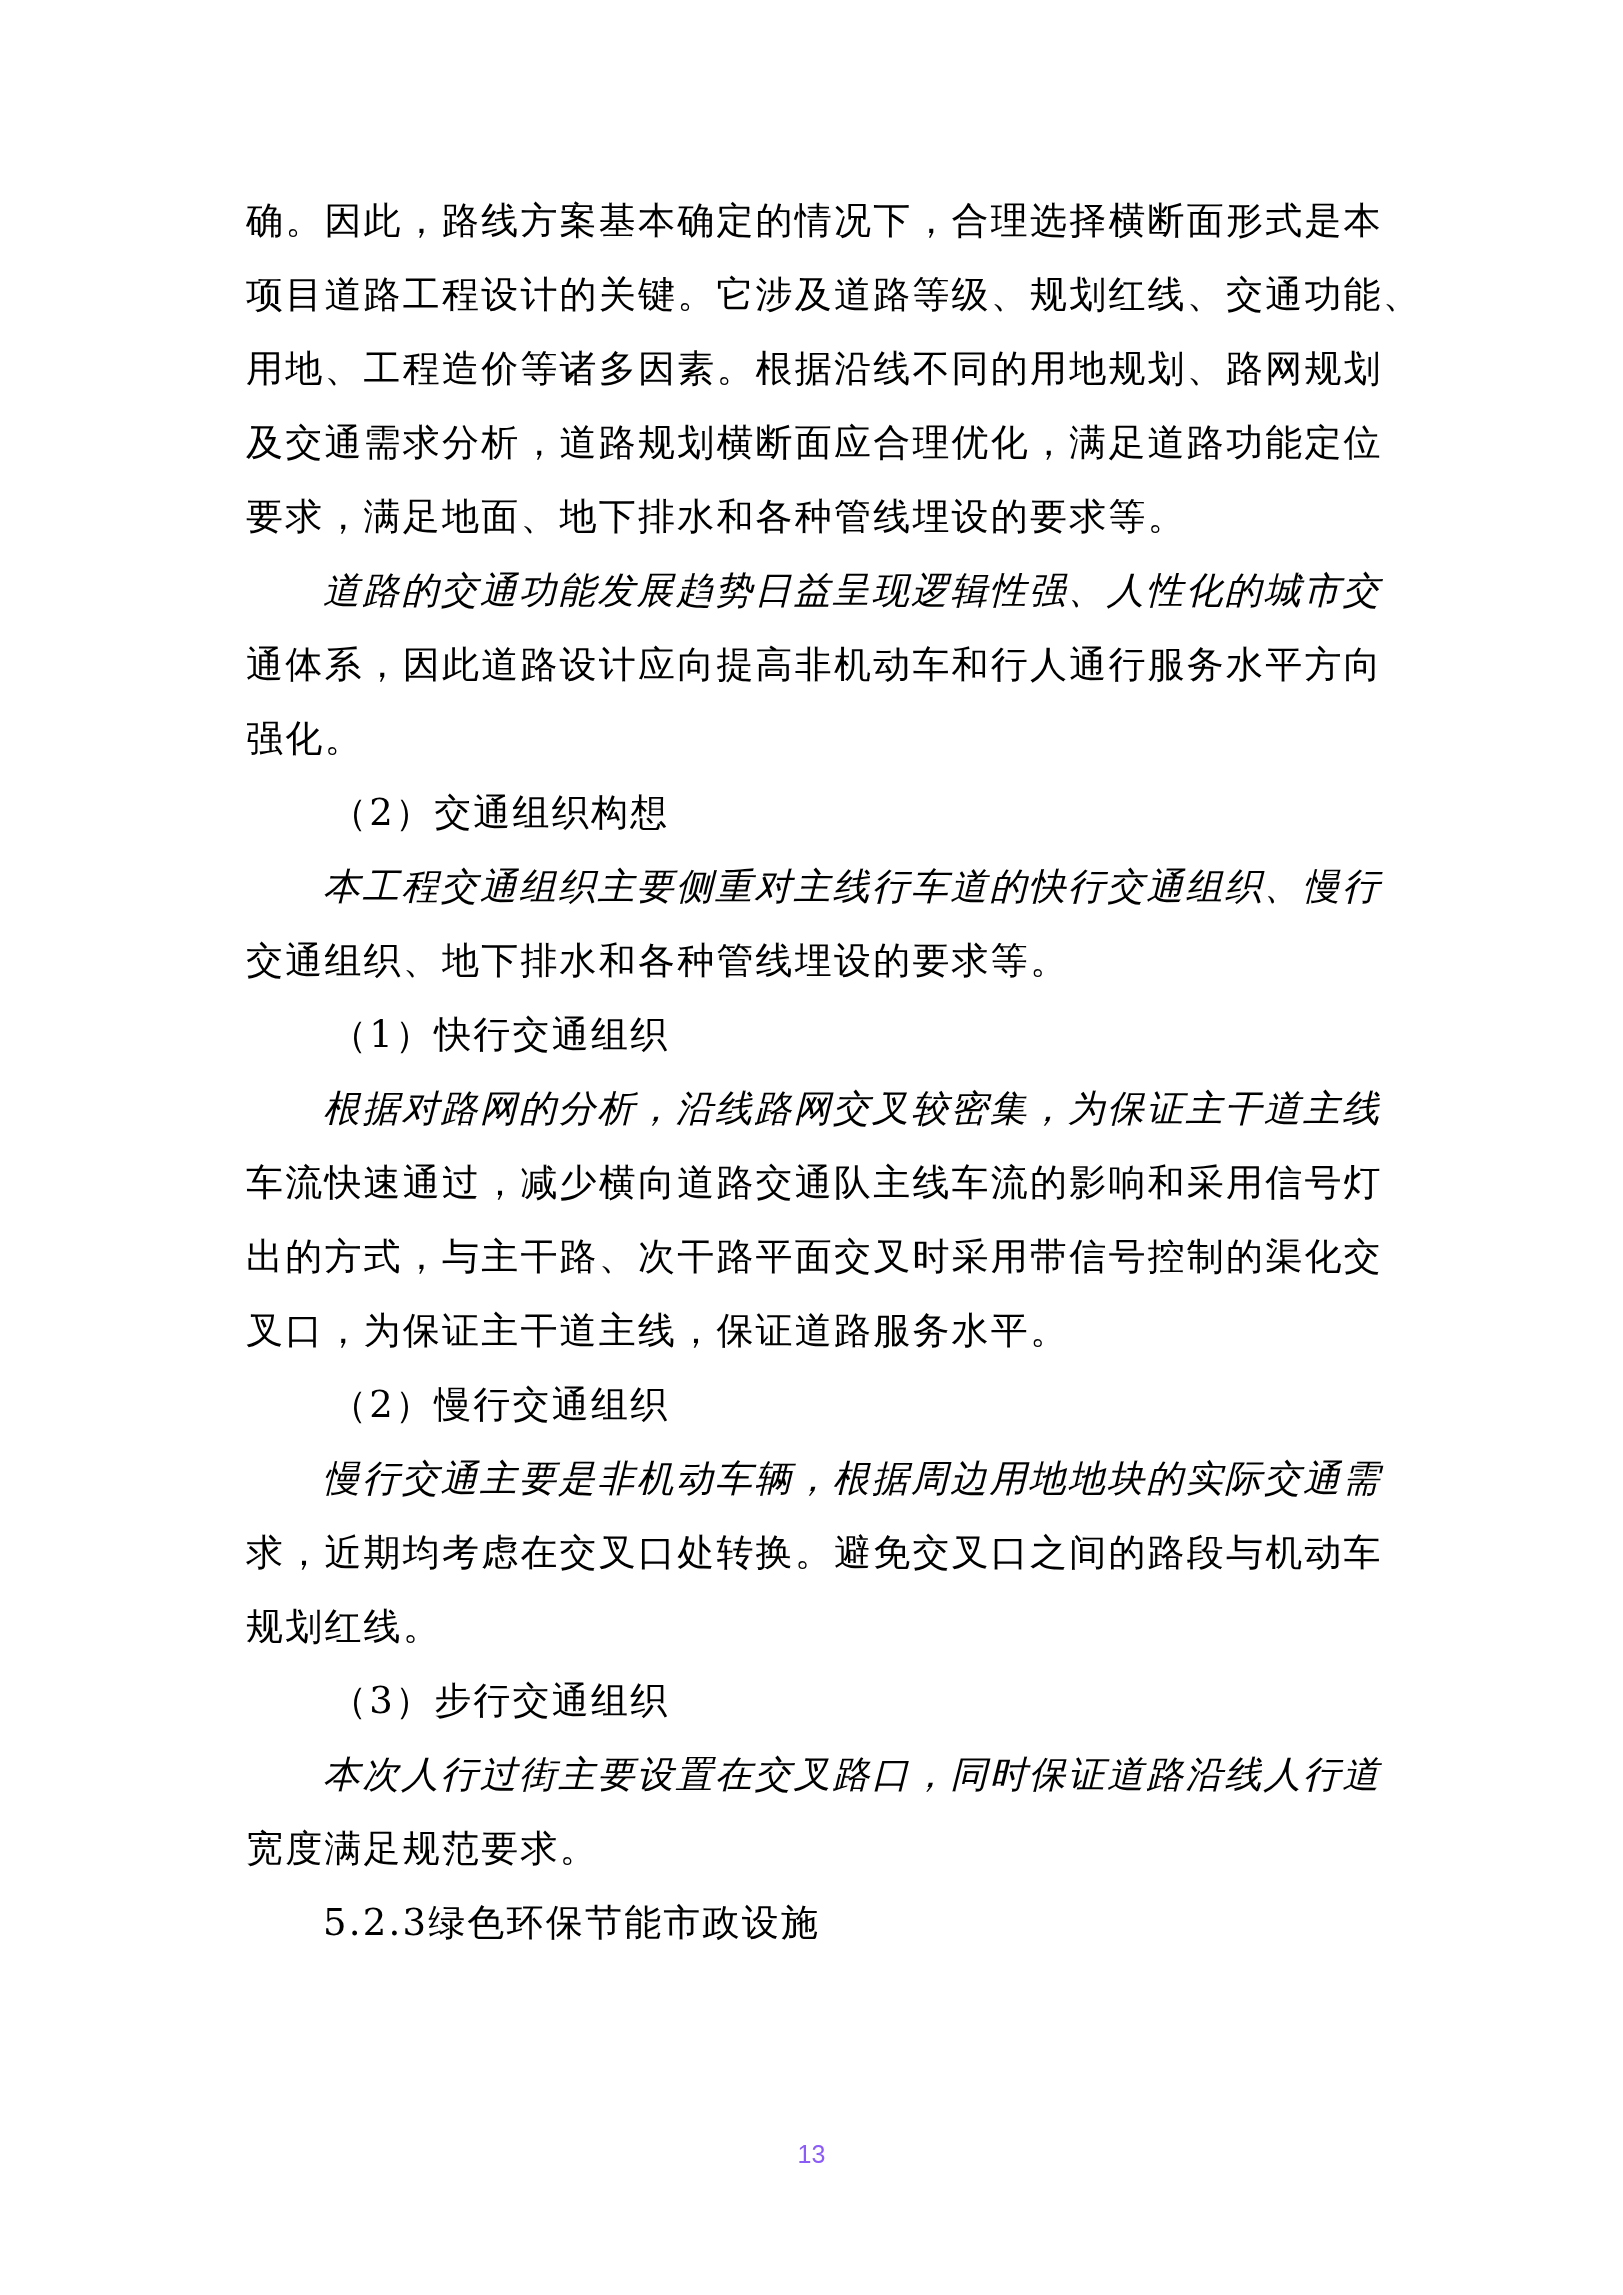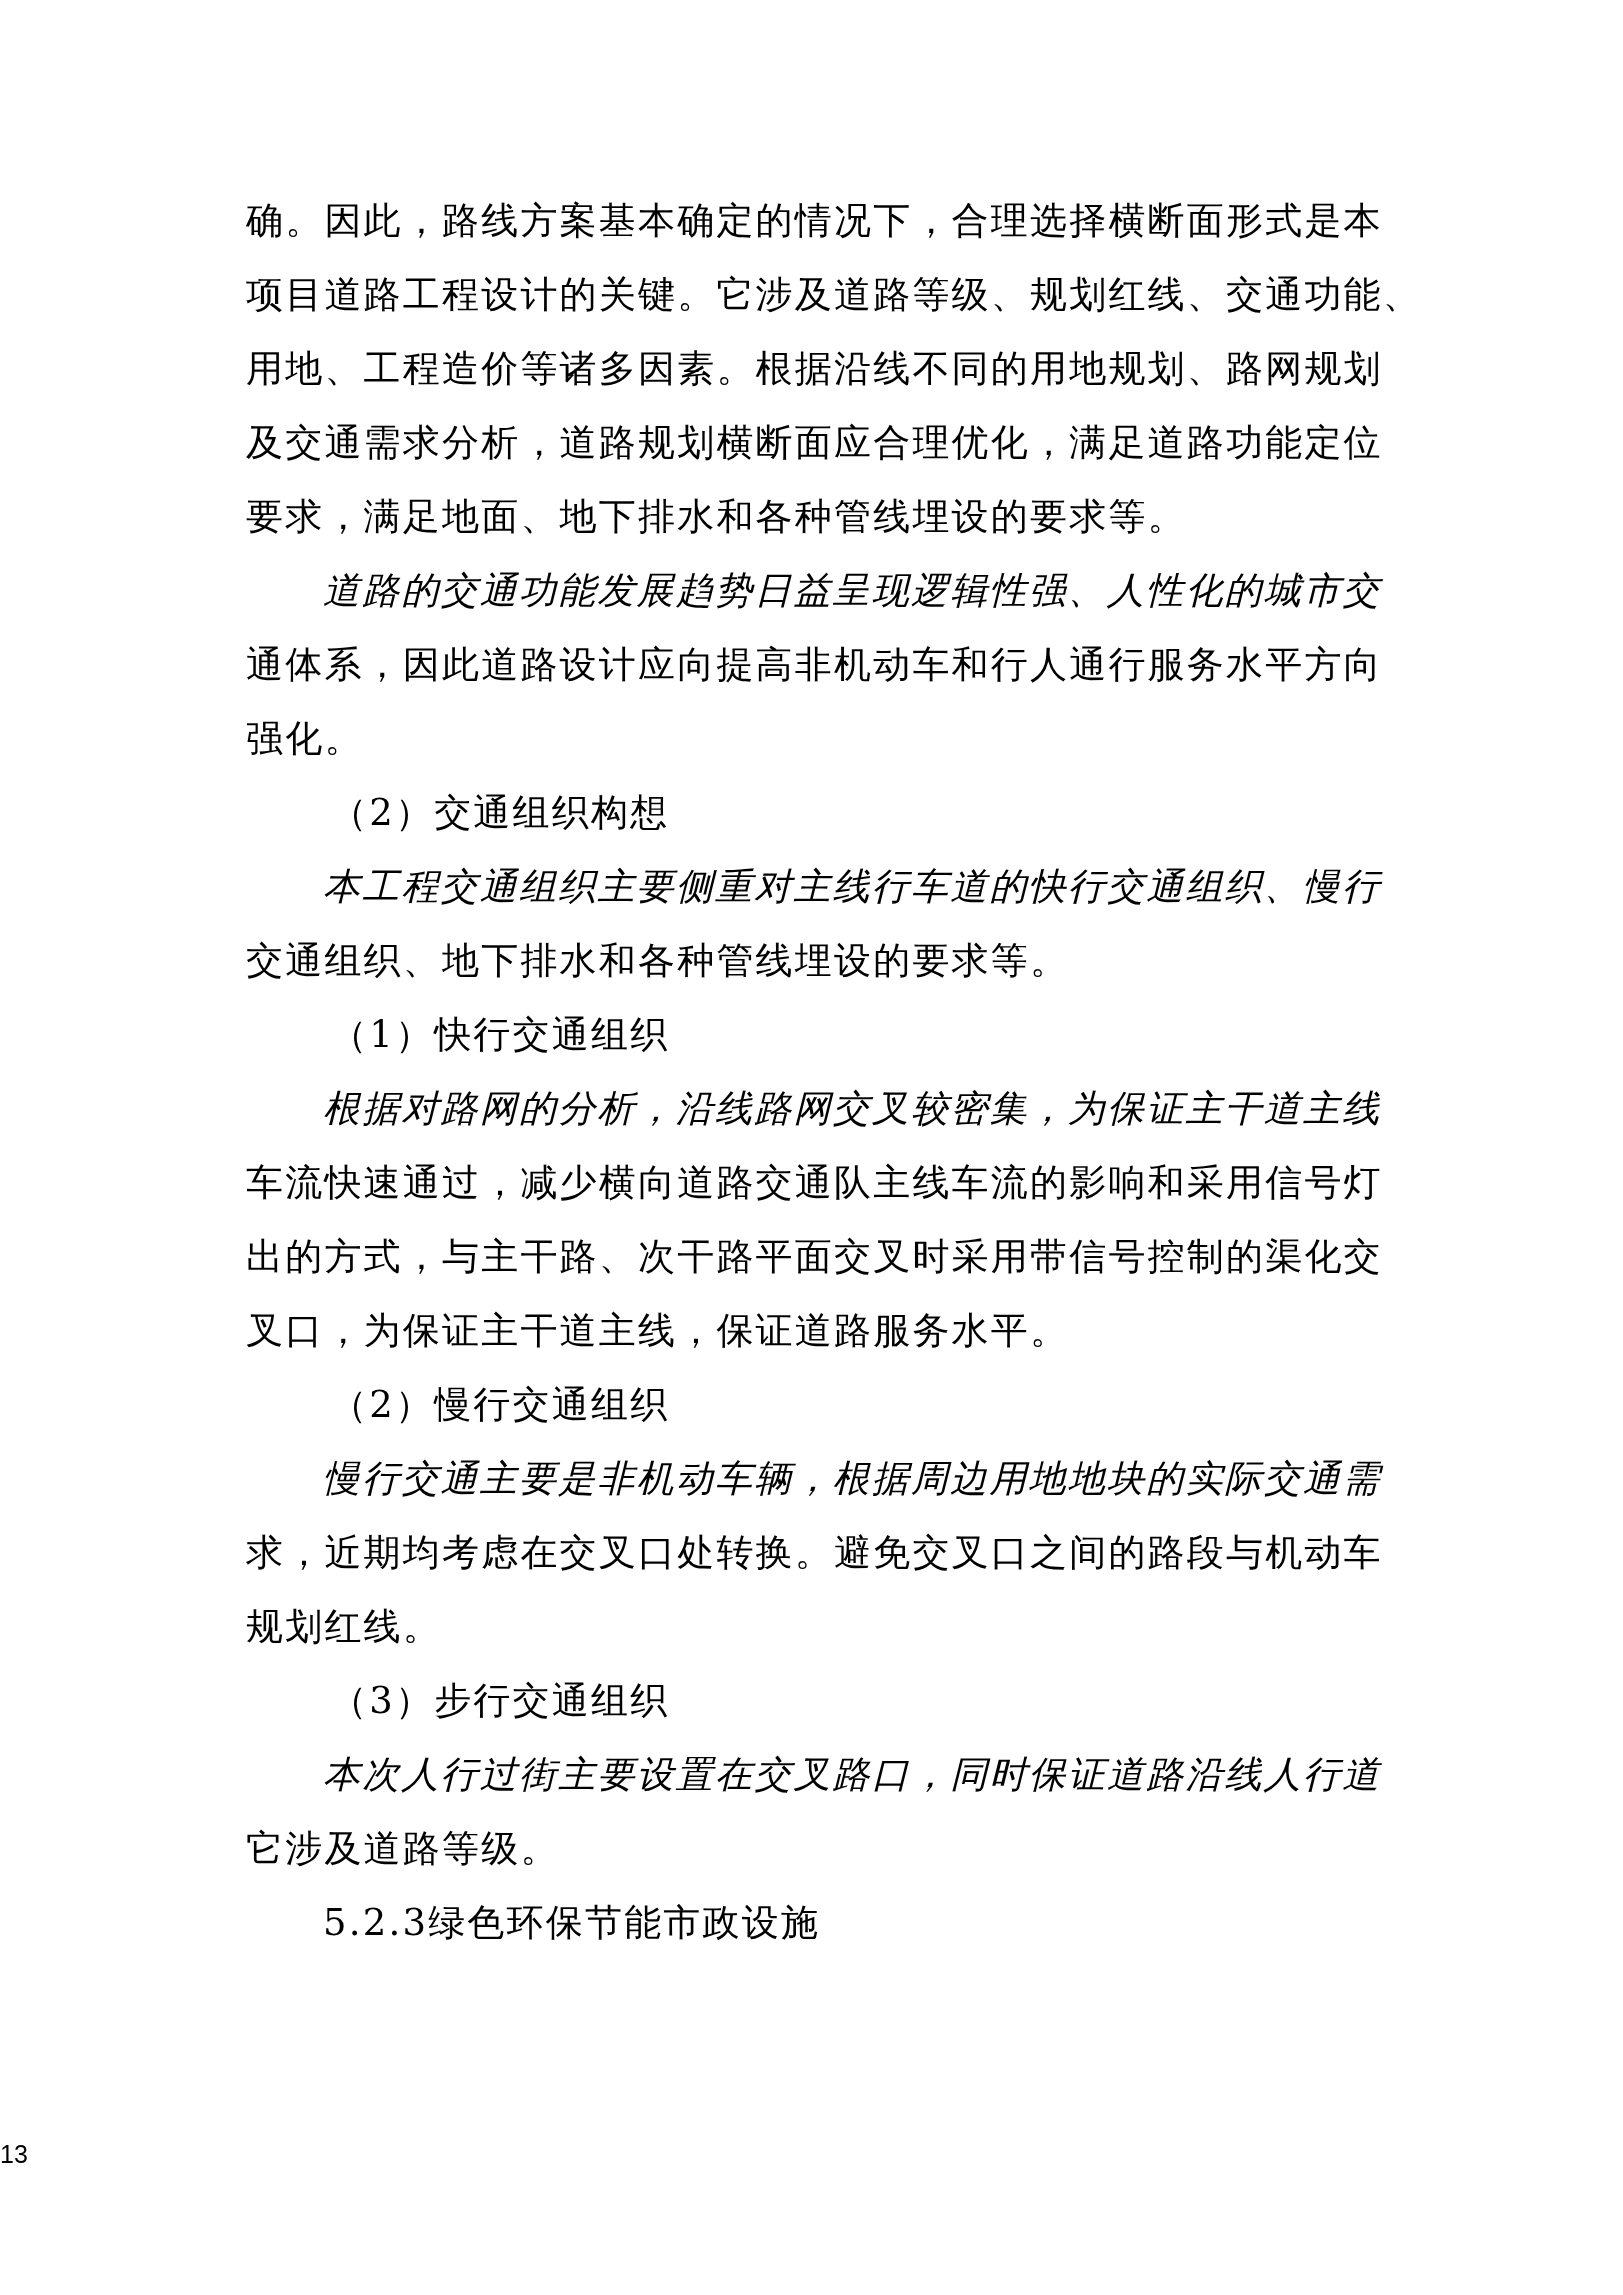--- a/index.html
+++ b/index.html
@@ -37,24 +37,25 @@
     white-space: nowrap;
   }
   .line.indent { padding-left: 77px; font-style: italic; }
   .line.heading { padding-left: 77px; }
   .line.heading.paren { padding-left: 84px; }
   .page-number {
     position: absolute;
     left: 0;
     width: 1623px;
     top: 2138px;
+    text-align: center;
     font-family: "Liberation Sans", sans-serif;
     font-size: 25px;
     line-height: 33px;
-    color: #000000;
+    color: #8b5cf6;
   }
 </style>
 </head>
 <body>
 
 <div class="page">
   <div class="body-text">
 
     <div>
       <span class="line">确。因此，路线方案基本确定的情况下，合理选择横断面形式是本</span>
@@ -91,21 +92,21 @@
     <div>
       <span class="line indent">慢行交通主要是非机动车辆，根据周边用地地块的实际交通需</span>
       <span class="line">求，近期均考虑在交叉口处转换。避免交叉口之间的路段与机动车</span>
       <span class="line">规划红线。</span>
     </div>
 
     <span class="line heading paren">（3）步行交通组织</span>
 
     <div>
       <span class="line indent">本次人行过街主要设置在交叉路口，同时保证道路沿线人行道</span>
-      <span class="line">它涉及道路等级。</span>
+      <span class="line">宽度满足规范要求。</span>
     </div>
 
     <span class="line heading">5.2.3绿色环保节能市政设施</span>
 
   </div>
 
   <div class="page-number">13</div>
 </div>
 
 

